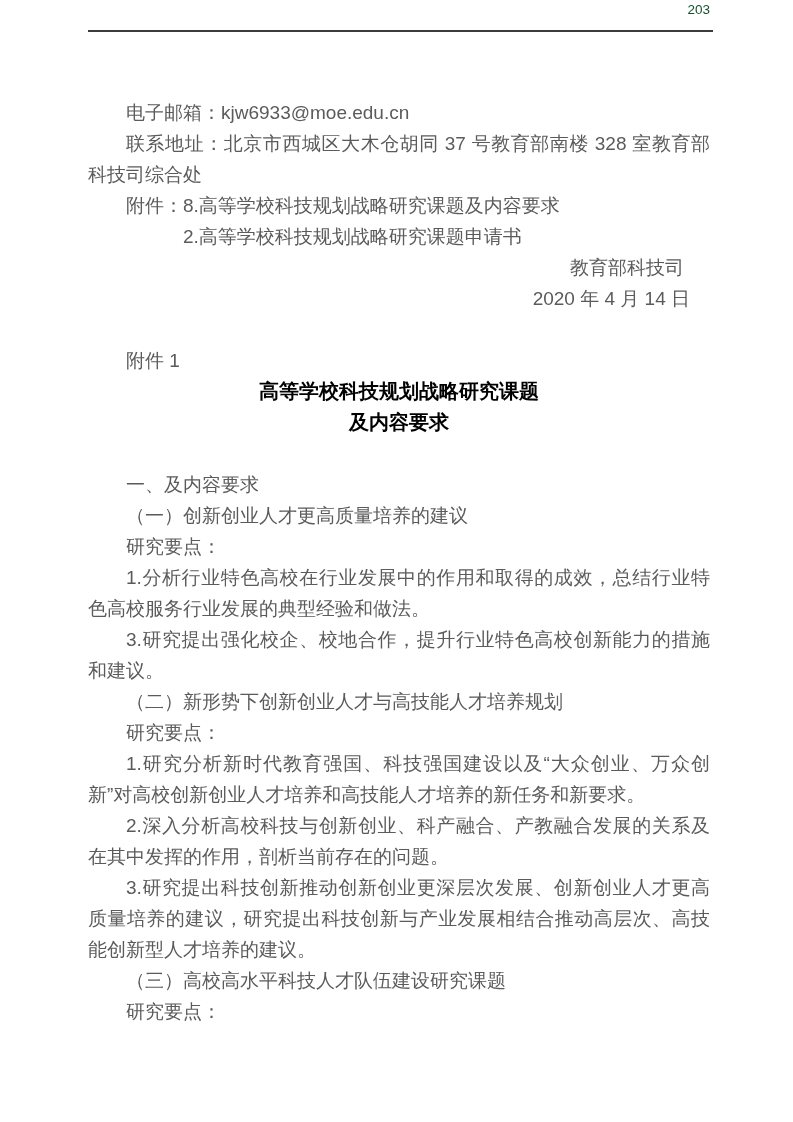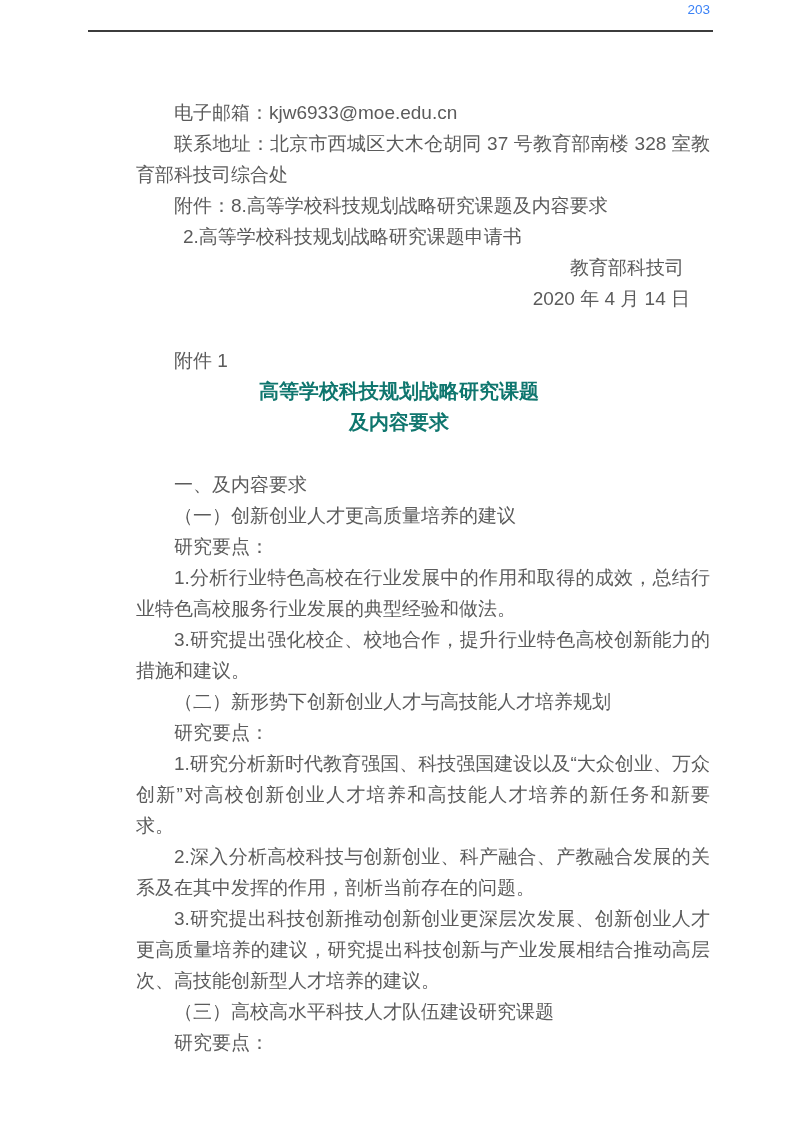--- a/index.html
+++ b/index.html
@@ -7,47 +7,47 @@
     width: 793px; height: 1122px;
     background: #ffffff;
     position: relative;
     font-family: "Liberation Sans", sans-serif;
     overflow: hidden;
   }
   .page-number {
     position: absolute;
     top: 2px; right: 83px;
     font-size: 13.5px;
-    color: #3b82f6;
+    color: #14532d;
   }
   .header-rule {
     position: absolute;
     top: 30px; left: 88px;
     width: 625px; height: 2px;
     background: #3c3c3c;
   }
   .content {
     position: absolute;
     top: 97px; left: 88px;
     width: 622px;
     font-size: 19px;
     line-height: 31px;
     color: #5b5b5b;
     text-align: justify;
     text-justify: inter-ideograph;
   }
-  .indent { text-indent: 2em; margin-left: 48px; }
+  .indent { text-indent: 2em; }
   .indent-deep { text-indent: 95px; }
   .align-right { text-align: right; padding-right: 20px; }
   .sig-issuer { padding-right: 26px; }
   .title-line {
     text-align: center;
     font-weight: bold;
     font-size: 20px;
-    color: #0f766e;
+    color: #000000;
   }
   .spacer { height: 31px; }
 </style>
 </head>
 <body>
 
 <div class="page-number">203</div>
 <div class="header-rule"></div>
 
 <div class="content">

